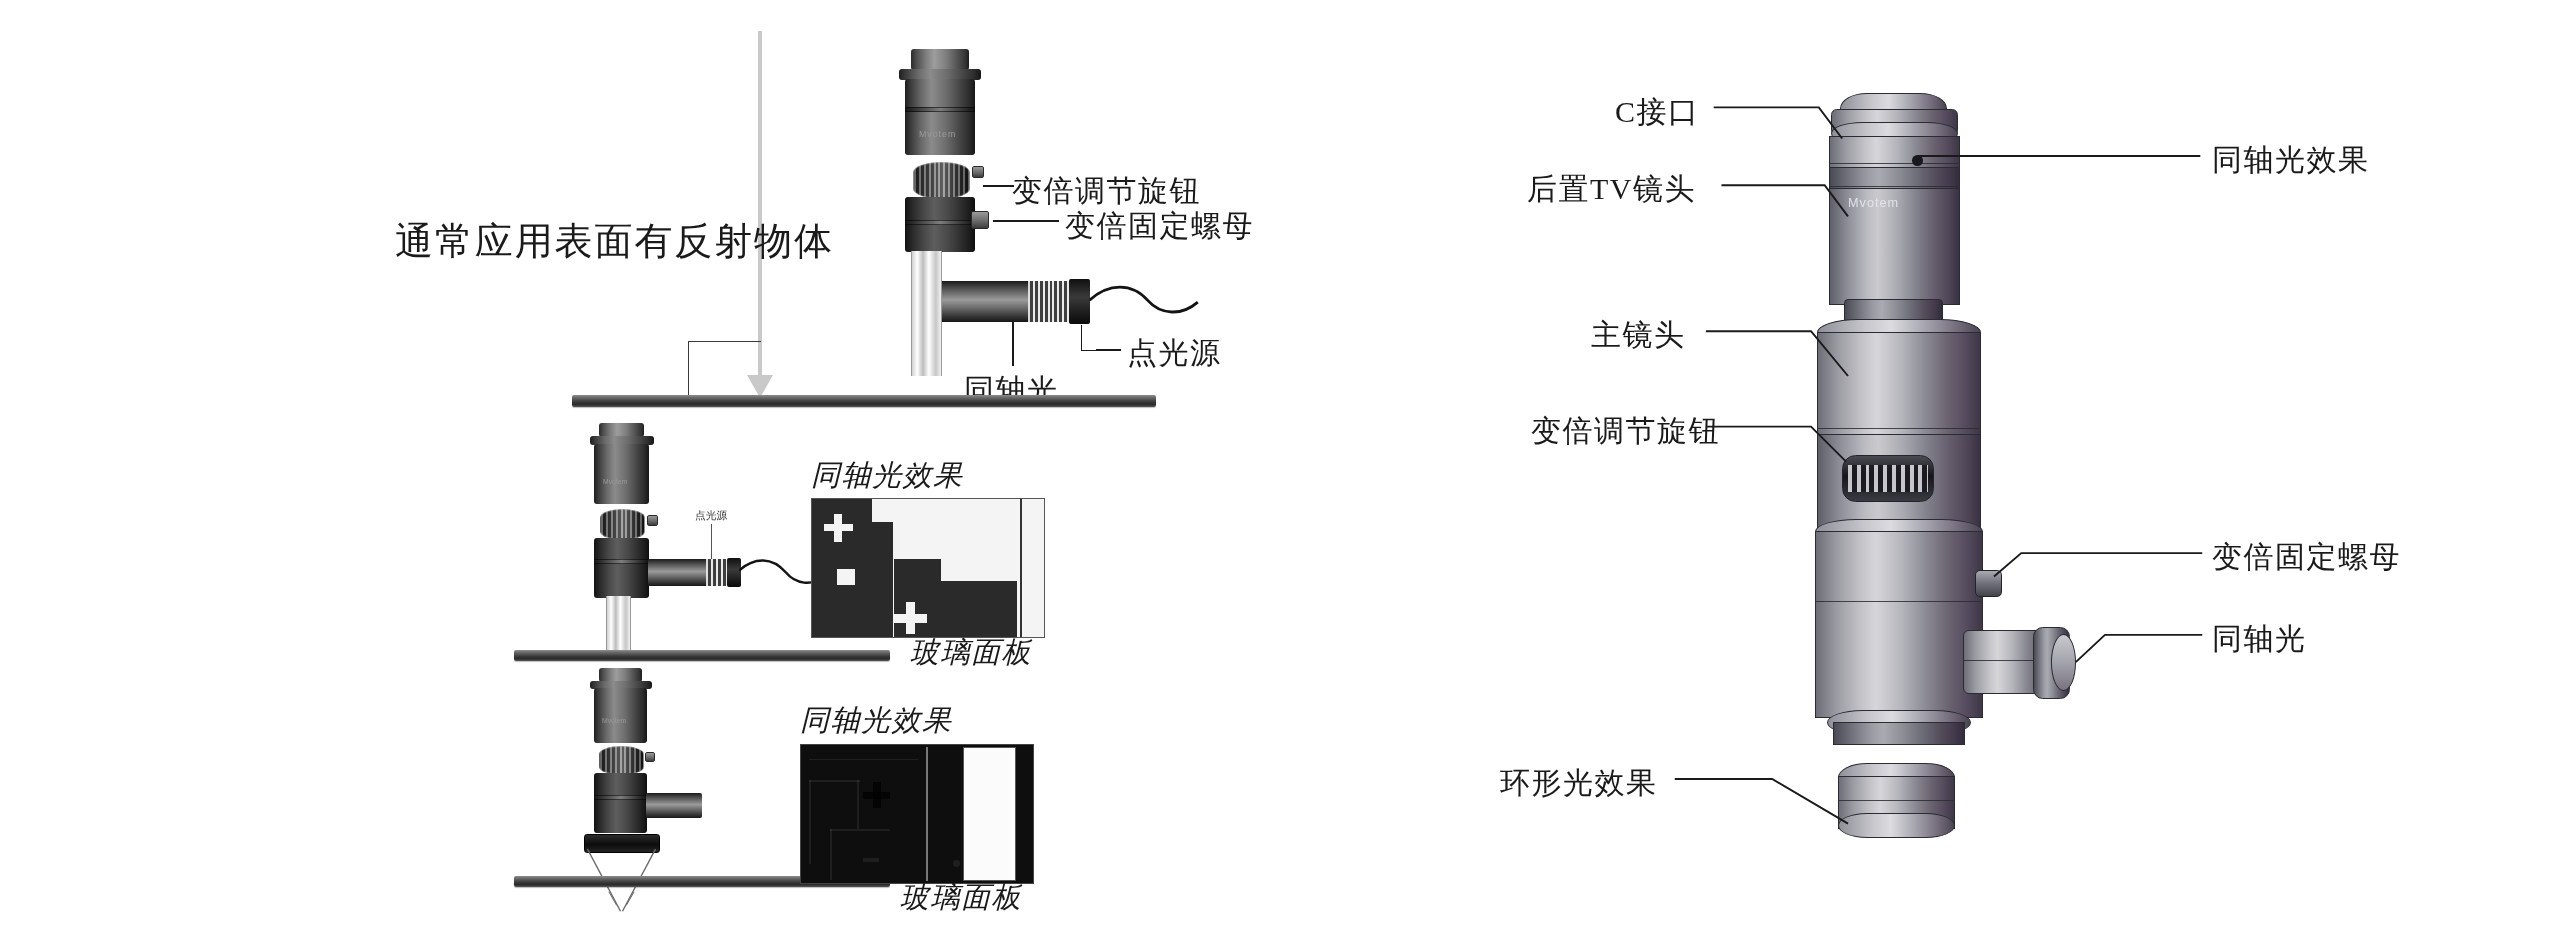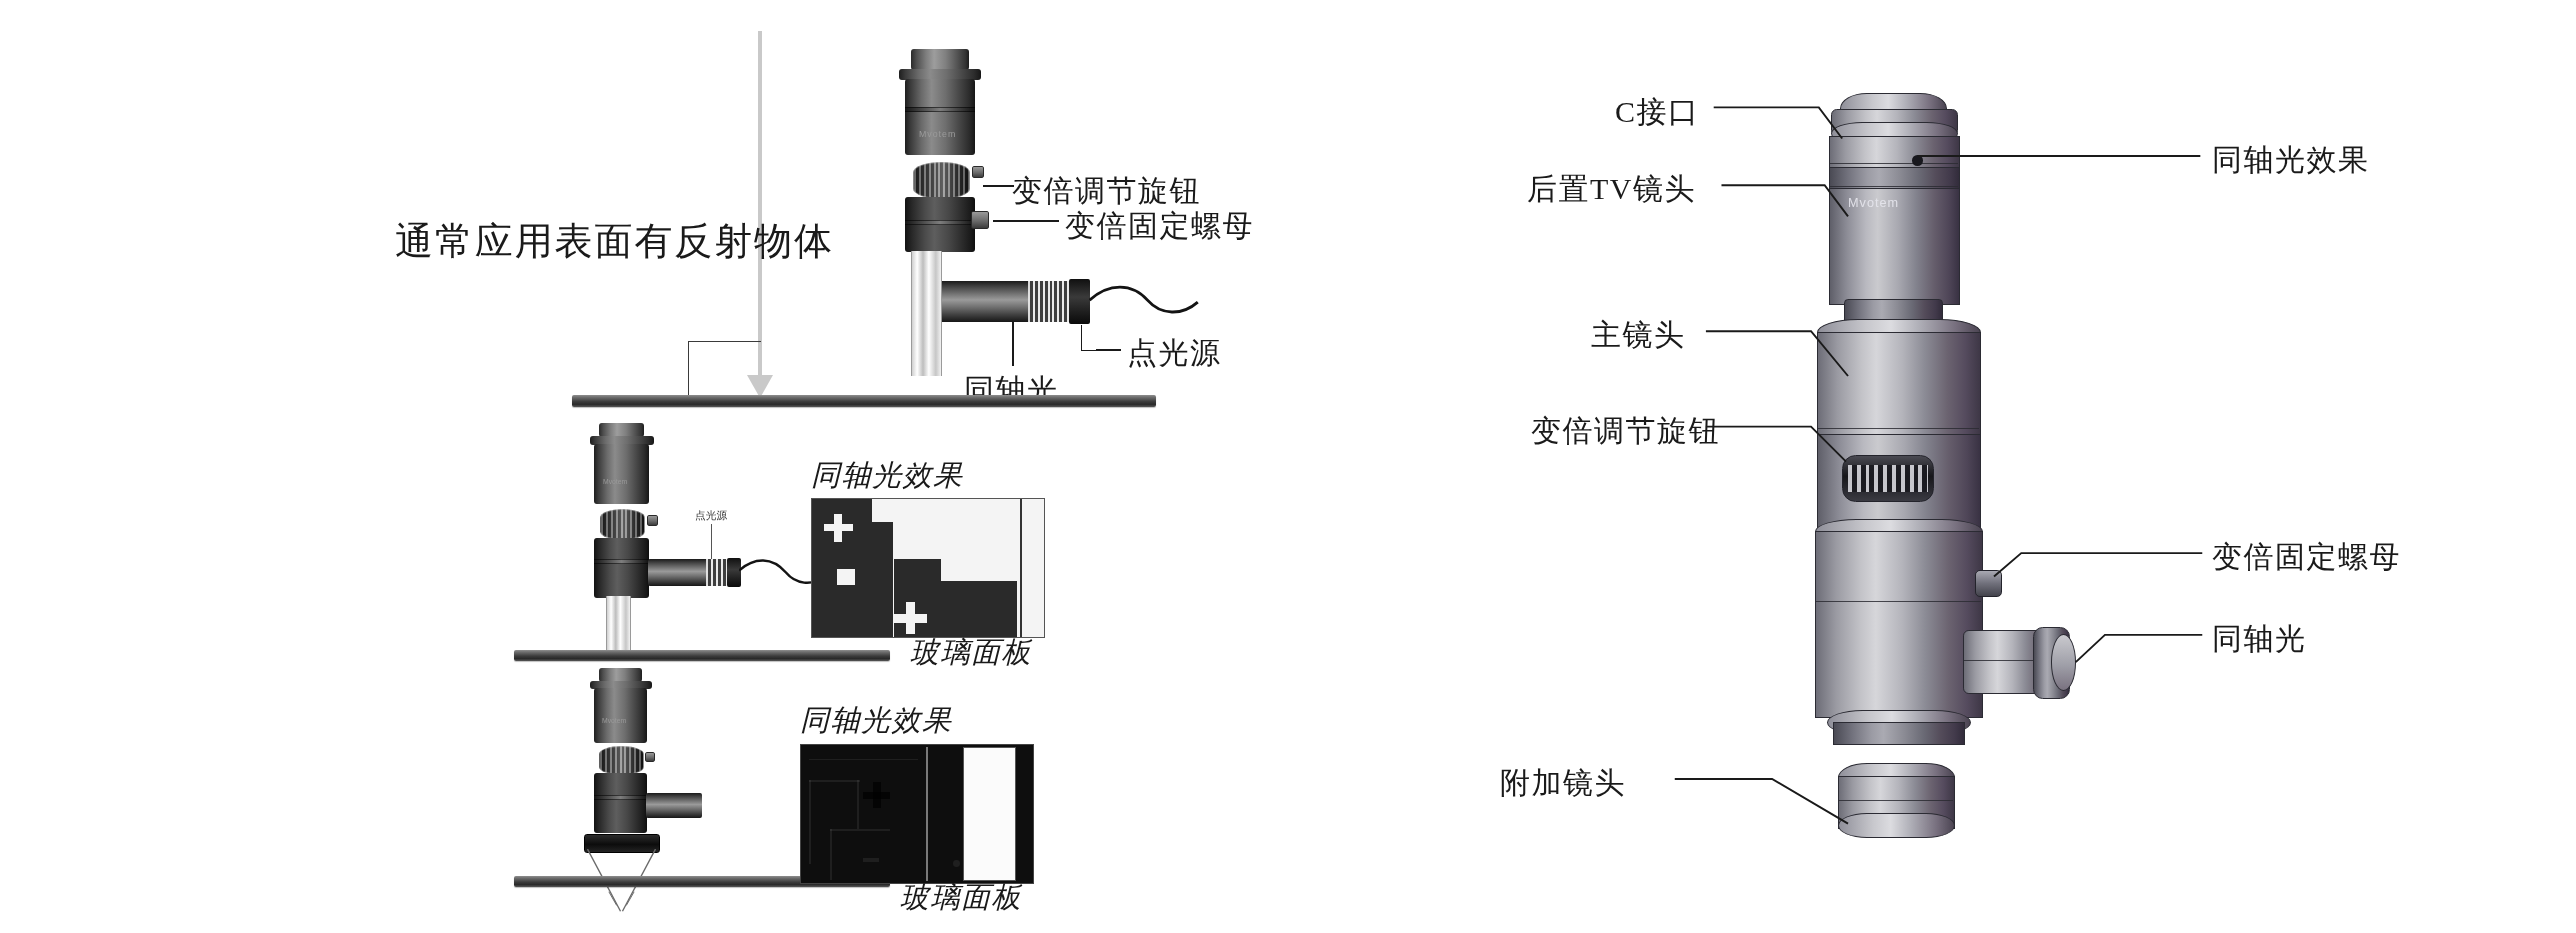--- a/index.html
+++ b/index.html
@@ -369,21 +369,21 @@
 
       <path d="M748 592 L776 568 L962 568" stroke="#1a1a1a" stroke-width="2" fill="none"></path>
 
       <path d="M832 680 L862 652 L962 652" stroke="#1a1a1a" stroke-width="2" fill="none"></path>
     </svg>
 
     <div class="abs cn cn-lbl" style="left:349px;top:90px;">C接口</div>
     <div class="abs cn cn-lbl" style="left:261px;top:167px;">后置TV镜头</div>
     <div class="abs cn cn-lbl" style="left:325px;top:313px;">主镜头</div>
     <div class="abs cn cn-lbl" style="left:265px;top:409px;">变倍调节旋钮</div>
-    <div class="abs cn cn-lbl" style="left:234px;top:761px;">附加镜头</div>
+    <div class="abs cn cn-lbl" style="left:234px;top:761px;">环形光效果</div>
 
     <div class="abs cn cn-lbl" style="left:946px;top:138px;">同轴光效果</div>
     <div class="abs cn cn-lbl" style="left:946px;top:535px;">变倍固定螺母</div>
     <div class="abs cn cn-lbl" style="left:946px;top:617px;">同轴光</div>
 
   </div>
 
 </div>
 
 

